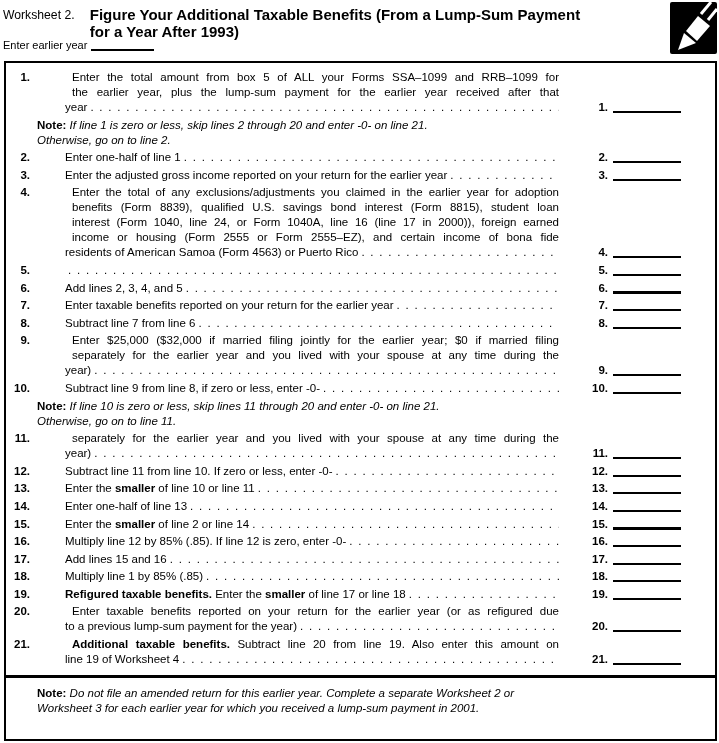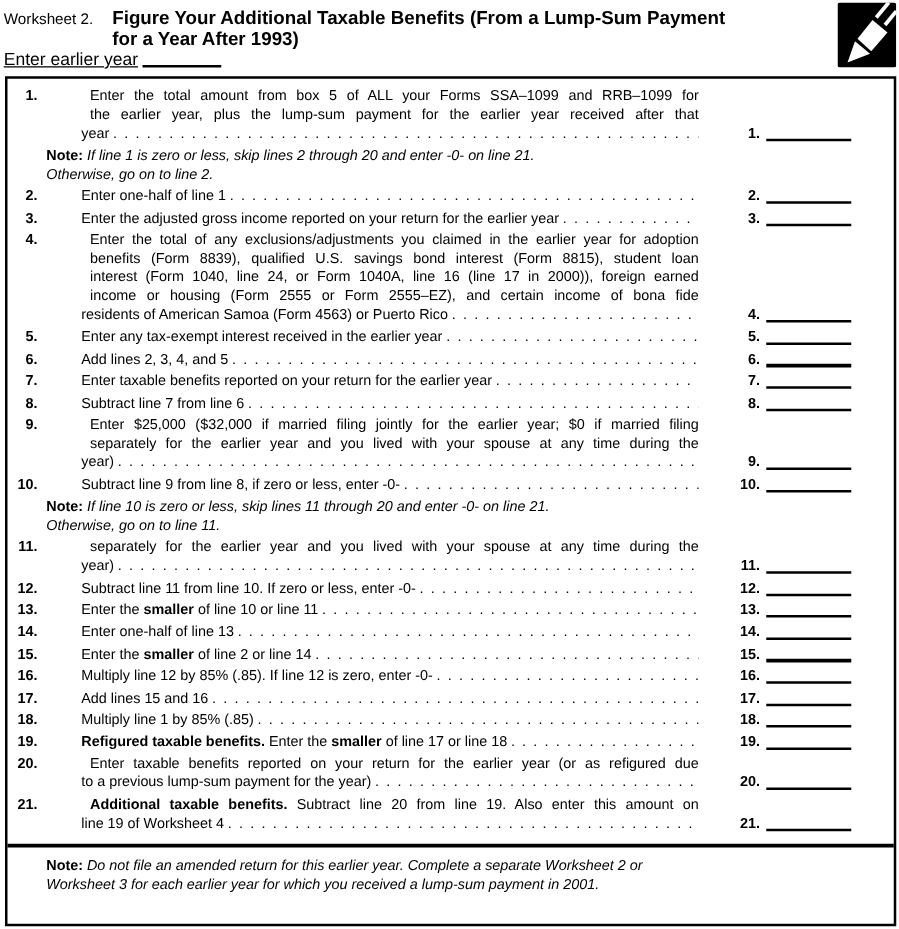--- a/index.html
+++ b/index.html
@@ -13,21 +13,21 @@
   }
   .s-n { font-weight: 400; font-style: normal; }
   .s-b { font-weight: 700; font-style: normal; }
   .s-i { font-weight: 400; font-style: italic; }
 
   
   .header { position: absolute; top: 7px; left: 3px; right: 12px; }
   .ws-label { font-size: 12.2px; display: inline-block; vertical-align: top; line-height: 16.5px; }
   .title { display: inline-block; vertical-align: top; margin-left: 12px;
            font-weight: 700; font-size: 15px; line-height: 16.5px; }
-  .earlier-year { position: absolute; top: 39px; left: 3px; font-size: 14px; text-decoration: underline; }
+  .earlier-year { position: absolute; top: 39px; left: 3px; font-size: 11px; }
   .blank { display: inline-block; width: 63px; border-bottom: 2px solid #000;
            height: 10px; margin-left: 4px; vertical-align: -2px; }
   .pencil { position: absolute; top: 2px; left: 670px; width: 47px; height: 52px; }
   .pencil svg { display: block; width: 100%; height: 100%; }
 
   
   .main-box {
     position: absolute; top: 61px; left: 4px; width: 713px; height: 680px;
     border: 2.5px solid #000; padding-top: 7px;
   }
@@ -145,21 +145,20 @@
           </div>
           <div class="entry">
             <span class="enum">4.</span>
             <span class="eline"></span>
           </div>
         </div>
         <div class="item">
           <div class="num">5.</div>
           <div class="text">
             <div class="row last">
-              <span class="txt"><span class="s-n">Enter any tax-exempt interest received in the earlier year</span></span>
               <span class="leader"></span>
             </div>
           </div>
           <div class="entry">
             <span class="enum">5.</span>
             <span class="eline"></span>
           </div>
         </div>
         <div class="item">
           <div class="num">6.</div>

